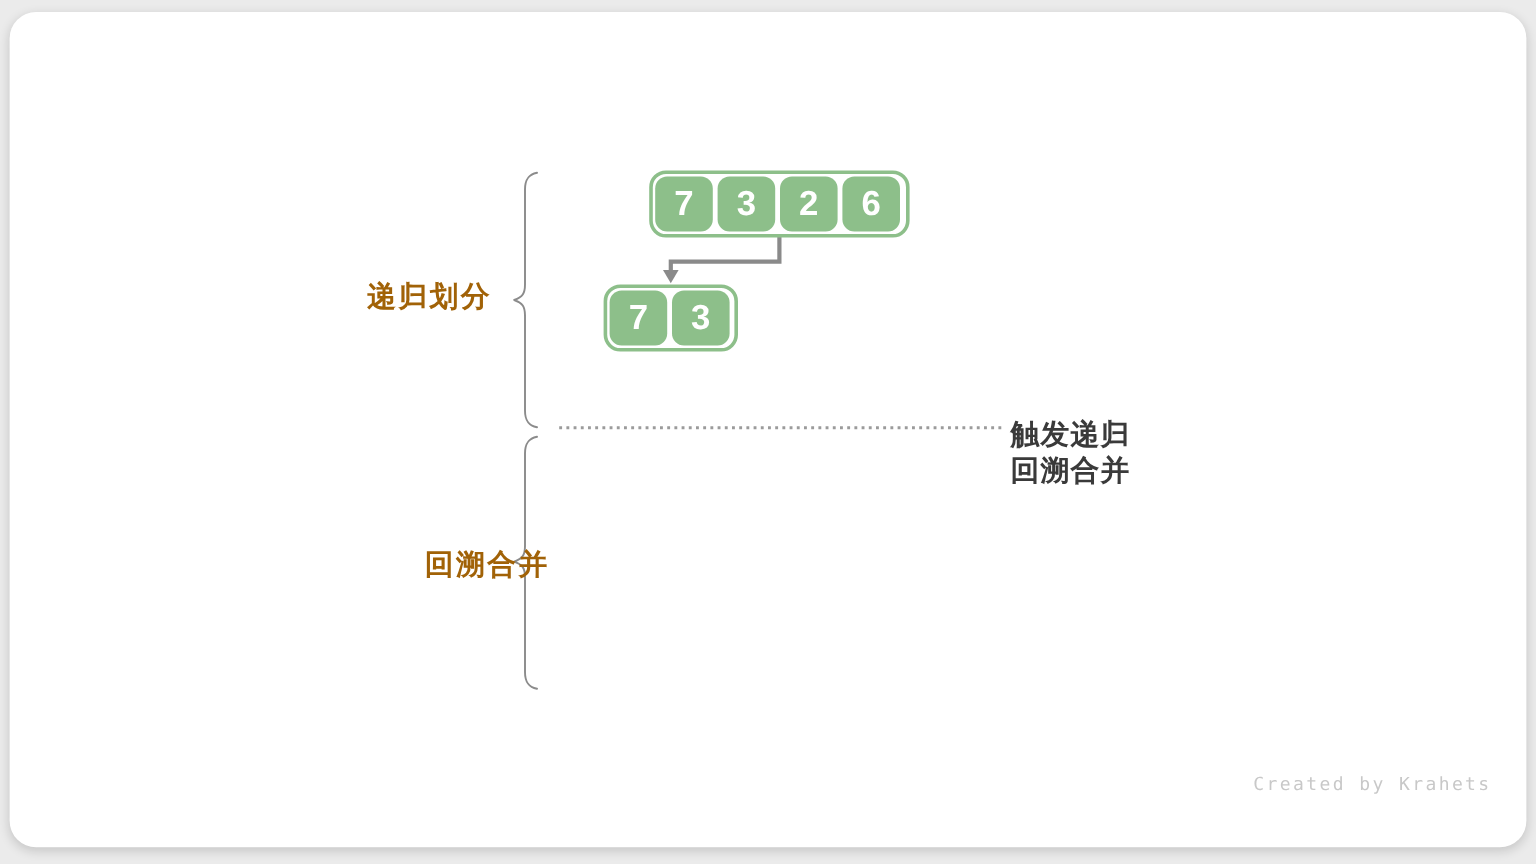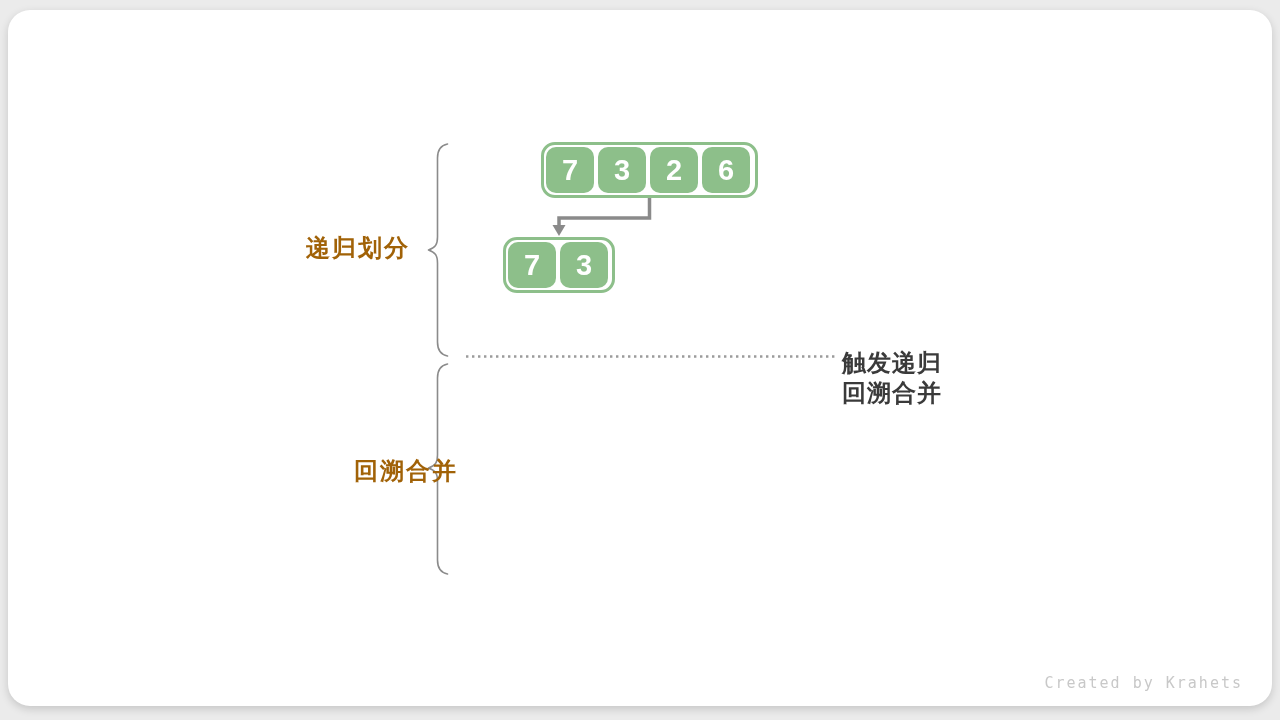--- a/index.html
+++ b/index.html
@@ -81,21 +81,21 @@
     font-size: 24px;
     font-weight: 700;
     letter-spacing: 1px;
     color: #3a3a3a;
     line-height: 30px;
     white-space: nowrap;
   }
   .watermark {
     position: absolute;
     right: 37px;
-    top: 674px;
+    top: 644px;
     font-family: "DejaVu Sans Mono", "Liberation Mono", monospace;
     font-size: 15px;
     letter-spacing: 2px;
     color: #c8c8c8;
     white-space: nowrap;
   }
 </style>
 </head>
 <body>
 

